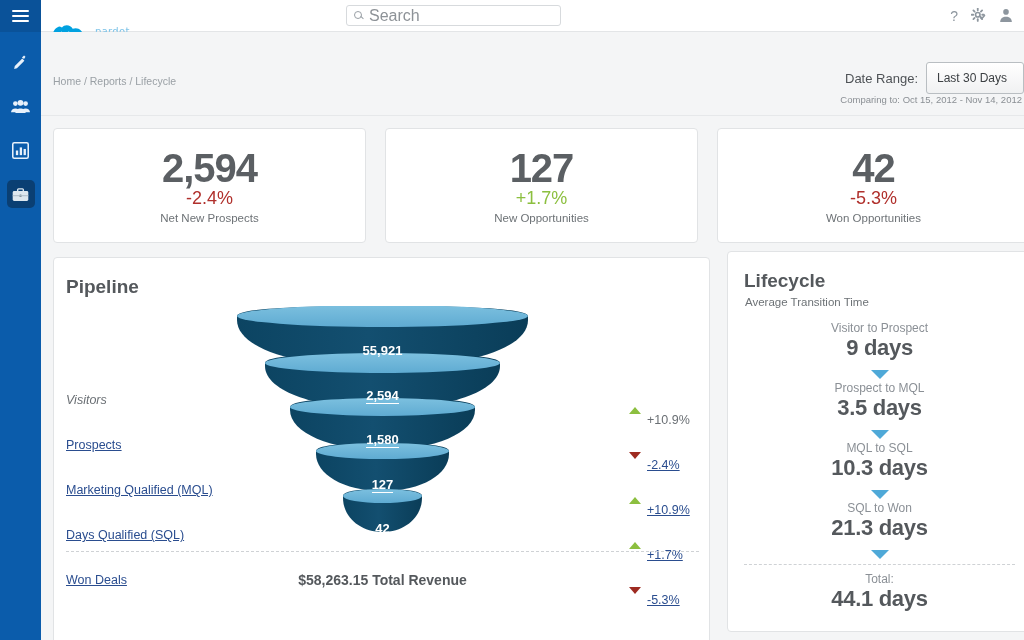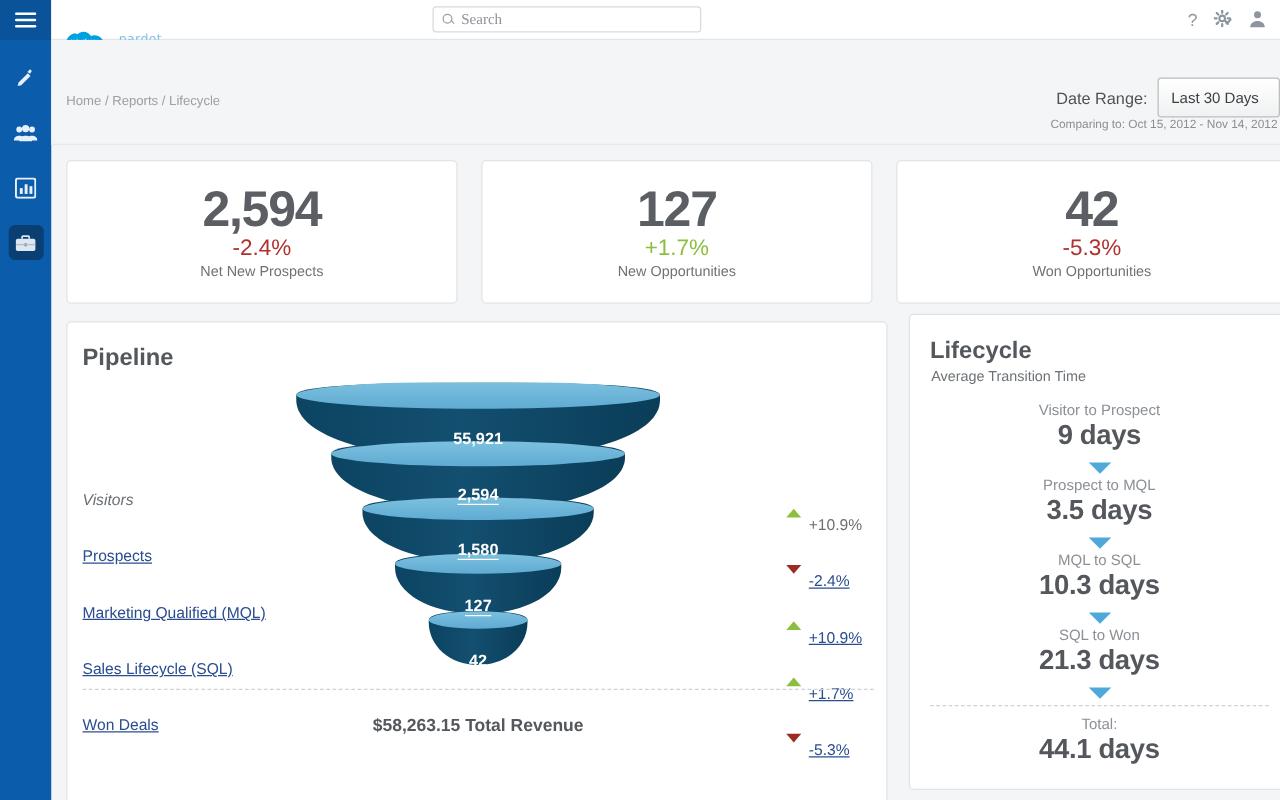--- a/index.html
+++ b/index.html
@@ -56,22 +56,22 @@
   .searchbox .mag { width: 9px; height: 9px; position: relative; flex: none; }
   .searchbox .mag::before {
     content: ""; position: absolute; left: 0; top: 0;
     width: 6px; height: 6px; border: 1px solid #9aa0a6; border-radius: 50%;
   }
   .searchbox .mag::after {
     content: ""; position: absolute; left: 5.5px; top: 6px;
     width: 4px; height: 1px; background: #9aa0a6; transform: rotate(45deg);
   }
   .searchbox input {
-    border: 0; outline: 0; font-size: 12px; color: #555;
-    font-family: Liberation Serif, serif; width: 100%; background: transparent;
+    border: 0; outline: 0; font-size: 16px; color: #555;
+    font-family: Liberation Sans, sans-serif; width: 100%; background: transparent;
   }
   .searchbox input::placeholder { color: #8d9297; }
   .top-icons {
     position: absolute; right: 11px; top: 0; height: 32px;
     display: flex; align-items: center; gap: 13px; color: #9099a1;
   }
   .top-icons .ic { font-size: 14px; line-height: 1; color: #8d969e; }
 
   
   .page-head {
@@ -356,21 +356,21 @@
       <div class="f-label plain" style="top:87px">
         <span>Visitors</span>
       </div>
       <div class="f-label" style="top:132px">
         <a href="#">Prospects</a>
       </div>
       <div class="f-label" style="top:177px">
         <a href="#">Marketing Qualified (MQL)</a>
       </div>
       <div class="f-label" style="top:222px">
-        <a href="#">Sales Lifecycle (SQL)</a>
+        <a href="#">Days Qualified (SQL)</a>
       </div>
       <div class="f-label" style="top:267px">
         <a href="#">Won Deals</a>
       </div>
 
       <div class="f-delta" style="top:87px">
         <i class="tri up"></i>
         <span class="val nolink">+10.9%</span>
       </div>
       <div class="f-delta" style="top:132px">

